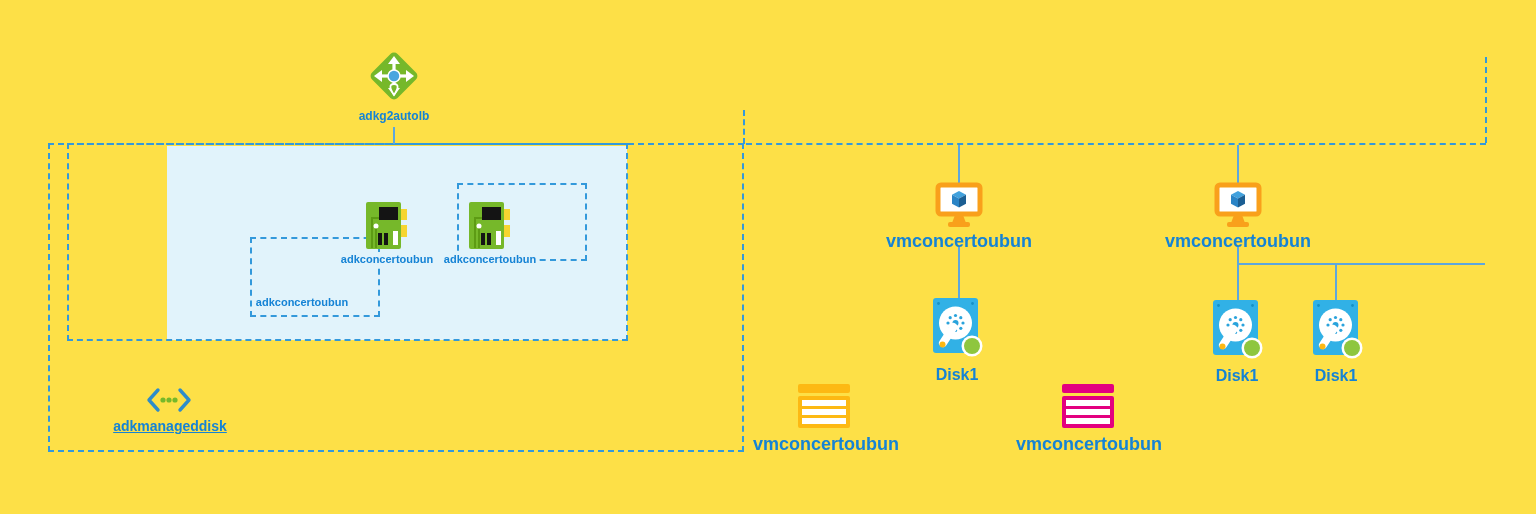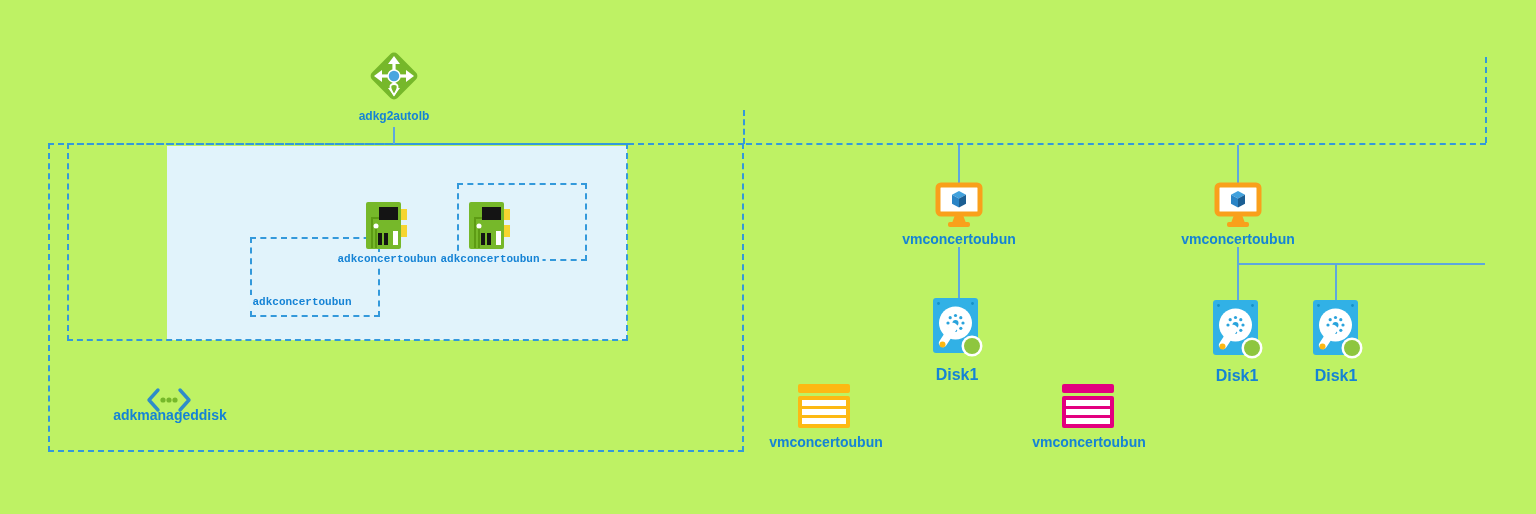--- a/index.html
+++ b/index.html
@@ -10,38 +10,38 @@
     --green:#76b82a;
     --green_dark:#5d9b14;
     --orange:#f9a01b;
     --disk_blue:#31b1e6;
     --badge_green:#8ec63f;
     --yellow:#fdb913;
     --magenta:#e3007f;
   }
   html,body{margin:0;padding:0;background:#ffffff;}
   .canvas{
-    position:relative;width:1536px;height:514px;background:#bef264;overflow:hidden;
+    position:relative;width:1536px;height:514px;background:#fde047;overflow:hidden;
     font-family:"Liberation Sans","DejaVu Sans",sans-serif;
   }
   .fill{position:absolute;background:var(--subnet_fill,#e1f3fb);}
   .dbox{position:absolute;border:2px dashed var(--dashed_border,#3399db);box-sizing:border-box;}
   .dline-h{position:absolute;border-top:2px dashed var(--dashed_border,#3399db);height:0;}
   .dline-v{position:absolute;border-left:2px dashed var(--dashed_border,#3399db);width:0;}
   .sline-v{position:absolute;width:2px;background:var(--connector,#5ea7dd);}
   .sline-h{position:absolute;height:2px;background:var(--connector,#5ea7dd);}
   .lbl{
     position:absolute;transform:translateX(-50%);white-space:nowrap;text-align:center;
     color:var(--label_text,#1583d5);font-weight:bold;font-size:12px;line-height:1.15;
   }
   .lbl.small{font-size:11px;}
-  .lbl.med{font-size:14px;}
+  .lbl.med{font-size:18px;}
   .lbl.big{font-size:16px;}
   .lbl.vnet{font-size:14px;}
-  .lbl.masked{background:var(--subnet_fill,#e1f3fb);padding:1px 3px;font-family:Liberation Mono, monospace;}
+  .lbl.masked{background:var(--subnet_fill,#e1f3fb);padding:1px 3px;}
   .icon{position:absolute;}
   .tbl{position:absolute;width:52px;height:44px;}
   .tbl .tbl-top{height:9px;border-radius:2px;background:currentColor;margin-bottom:3px;}
   .tbl .tbl-body{
     height:32px;box-sizing:border-box;border:4px solid currentColor;border-radius:2px;
     background:currentColor;display:flex;flex-direction:column;gap:3px;
   }
   .tbl .tbl-row{flex:1;background:#ffffff;}
   .tbl.yellow{color:var(--yellow,#fdb913);}
   .tbl.pink{color:var(--magenta,#e3007f);}
@@ -114,21 +114,21 @@
 
   <div class="lbl small masked" style="left:302px;top:295px;">adkconcertoubun</div>
 
   <svg class="icon" style="left:146px;top:387px;" width="46" height="26" viewBox="0 0 46 26">
     <polyline points="12,3 3,13 12,23" fill="none" stroke="#2e8cc9" stroke-width="3.4" stroke-linecap="round" stroke-linejoin="round"></polyline>
     <polyline points="34,3 43,13 34,23" fill="none" stroke="#2e8cc9" stroke-width="3.4" stroke-linecap="round" stroke-linejoin="round"></polyline>
     <circle cx="17" cy="13" r="2.6" fill="#76b82a"></circle>
     <circle cx="23" cy="13" r="2.6" fill="#76b82a"></circle>
     <circle cx="29" cy="13" r="2.6" fill="#76b82a"></circle>
   </svg>
-  <div class="lbl vnet" style="left:170px;top:407px;">adkmanageddisk</div>
+  <div class="lbl vnet" style="left:170px;top:418px;text-decoration:underline;">adkmanageddisk</div>
 
   <svg class="icon" style="left:935px;top:182px;" width="48" height="46" viewBox="0 0 48 46">
     <rect x="3" y="3" width="42" height="29" rx="3" fill="#ffffff" stroke="#f9a01b" stroke-width="5"></rect>
     <polygon points="24,9 31,12.8 24,16.6 17,12.8" fill="#41a1dd"></polygon>
     <polygon points="17,12.8 24,16.6 24,25.5 17,21.7" fill="#2a84c6"></polygon>
     <polygon points="31,12.8 24,16.6 24,25.5 31,21.7" fill="#1b5e93"></polygon>
     <polygon points="20,33 28,33 31,41 17,41" fill="#f9a01b"></polygon>
     <rect x="13" y="40" width="22" height="5" rx="2" fill="#f9a01b"></rect>
   </svg>
   <div class="lbl med" style="left:959px;top:231px;">vmconcertoubun</div>

